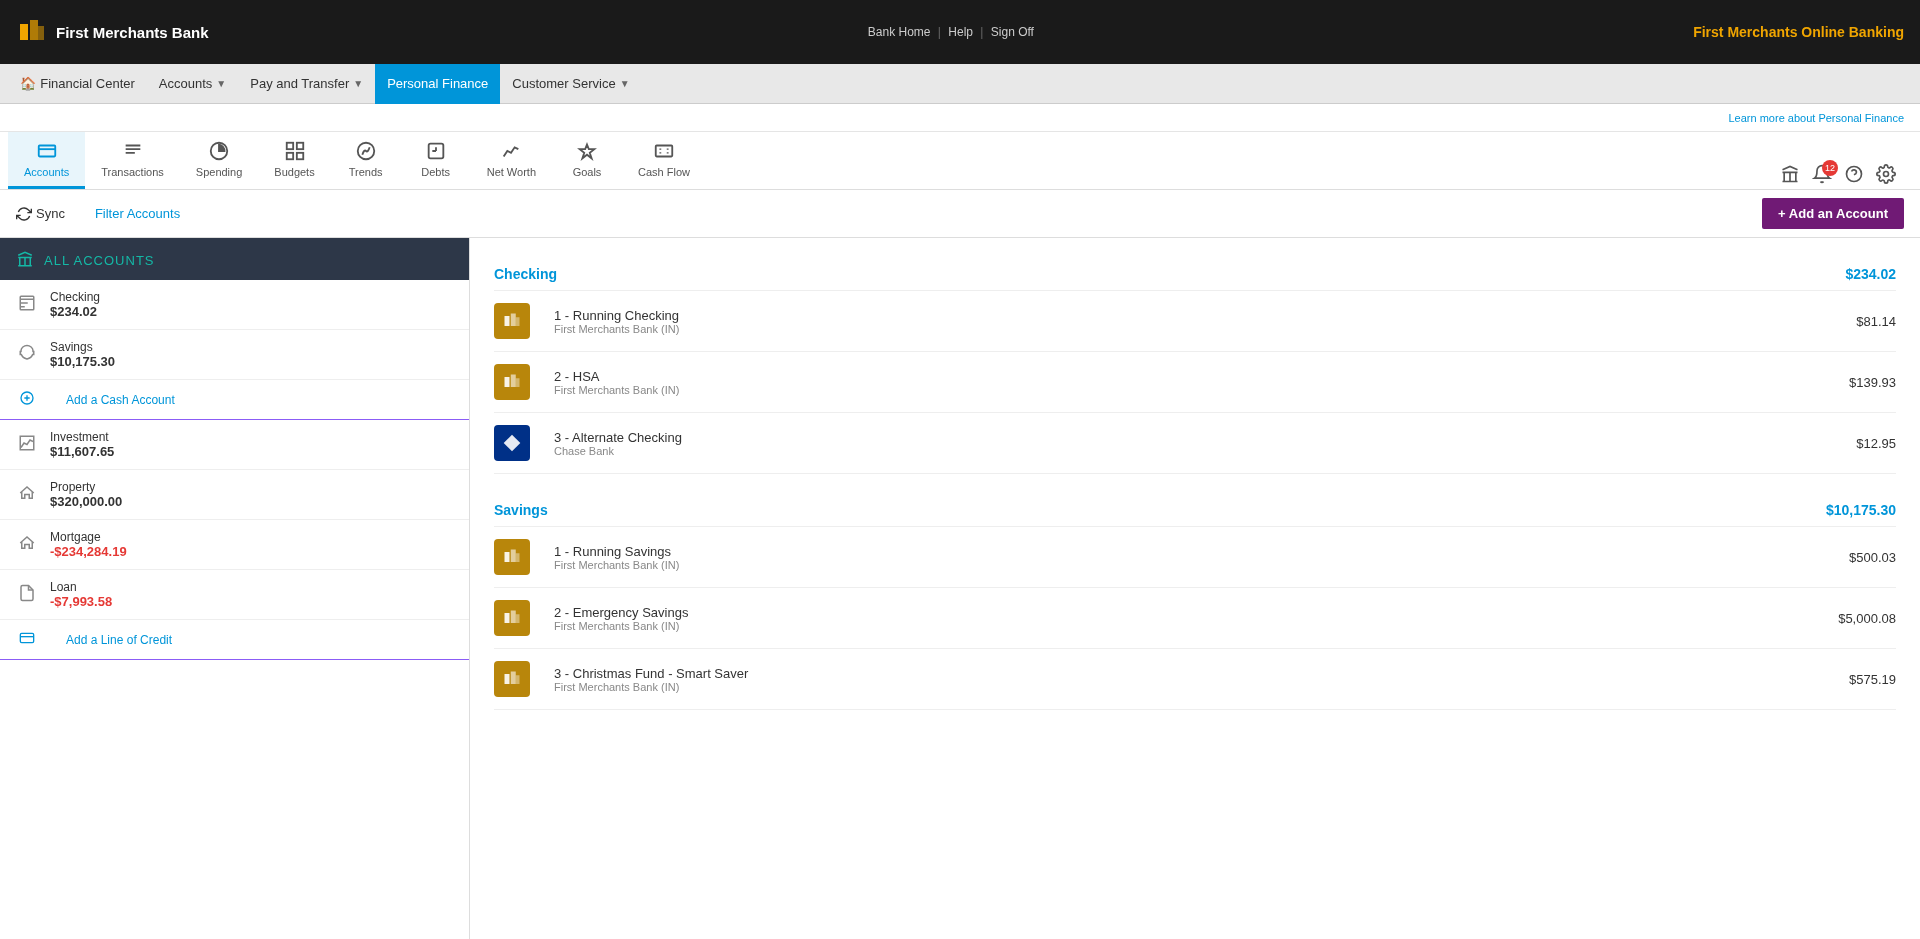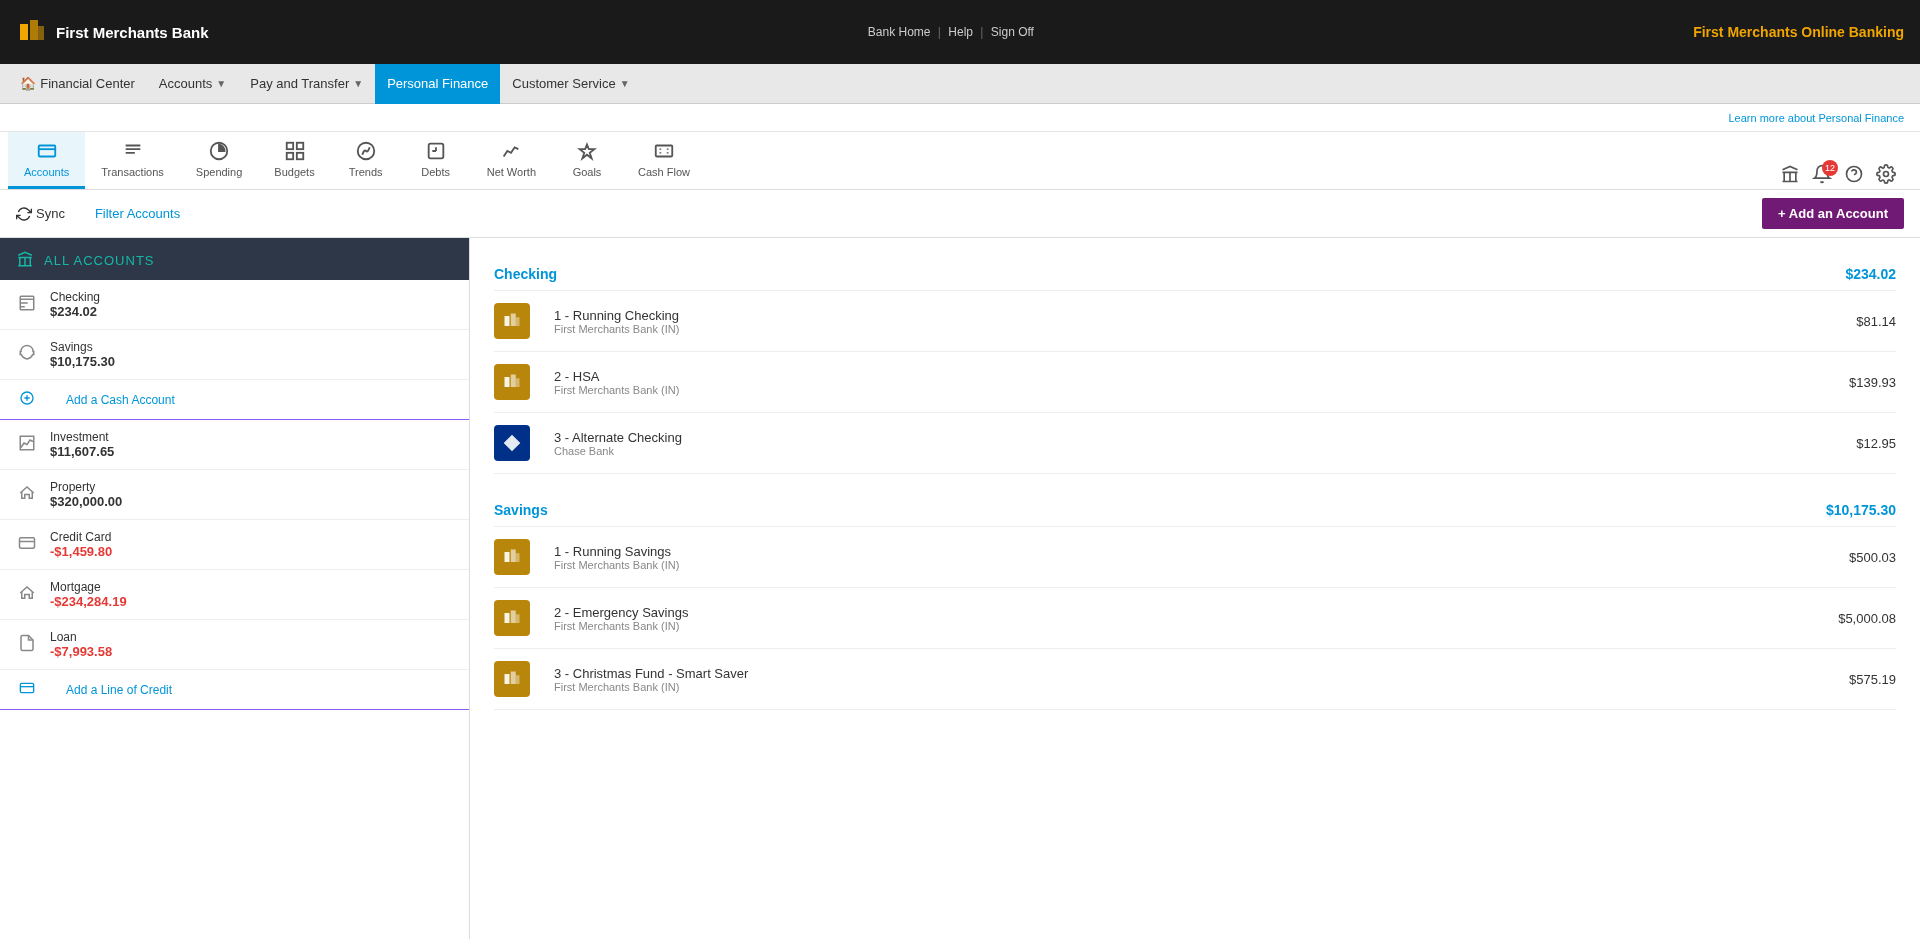--- a/index.html
+++ b/index.html
@@ -558,32 +558,20 @@
         <svg width="18" height="18" viewBox="0 0 24 24" fill="none" stroke="currentColor" stroke-width="2">
             <path d="M3 12L12 4l9 8M5 10v9h4v-5h6v5h4v-9"></path>
           </svg>
       </div>
       <div class="sidebar-account-info">
         <div class="sidebar-account-name">Property</div>
         <div class="sidebar-account-amount">$320,000.00</div>
       </div>
     </div>
 
-    <div class="sidebar-account">
-      <div class="sidebar-account-icon">
-        <svg width="18" height="18" viewBox="0 0 24 24" fill="none" stroke="currentColor" stroke-width="2">
-            <rect x="2" y="5" width="20" height="14" rx="2"></rect>
-            <path d="M2 10h20"></path>
-          </svg>
-      </div>
-      <div class="sidebar-account-info">
-        <div class="sidebar-account-name">Credit Card</div>
-        <div class="sidebar-account-amount negative">-$1,459.80</div>
-      </div>
-    </div>
 
     <div class="sidebar-account">
       <div class="sidebar-account-icon">
         <svg width="18" height="18" viewBox="0 0 24 24" fill="none" stroke="currentColor" stroke-width="2">
             <path d="M3 12L12 4l9 8M5 10v9h4v-5h6v5h4v-9"></path>
           </svg>
       </div>
       <div class="sidebar-account-info">
         <div class="sidebar-account-name">Mortgage</div>
         <div class="sidebar-account-amount negative">-$234,284.19</div>

